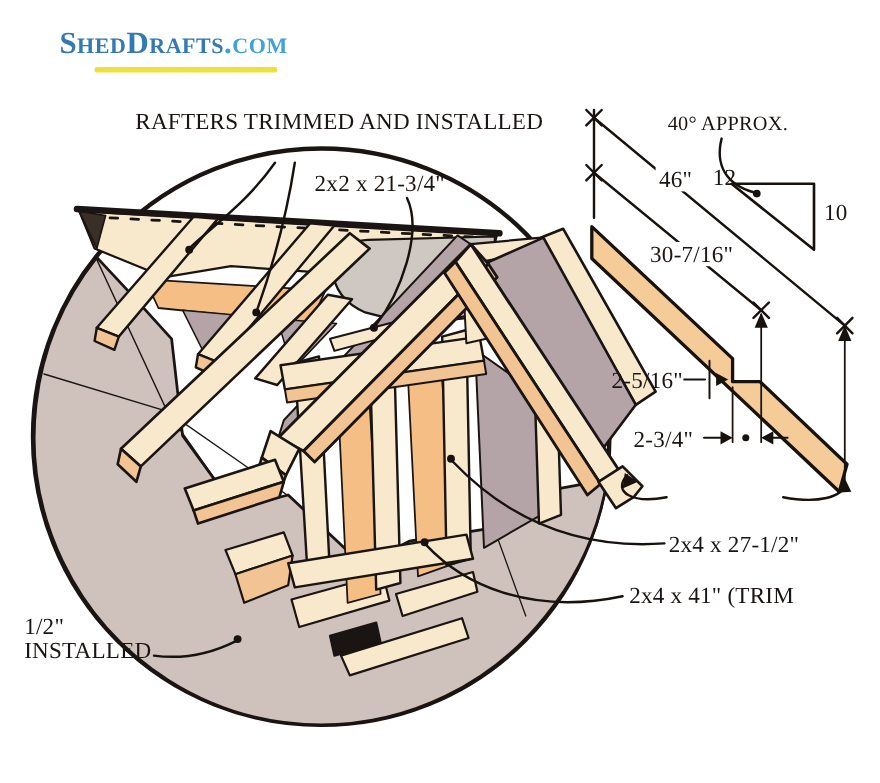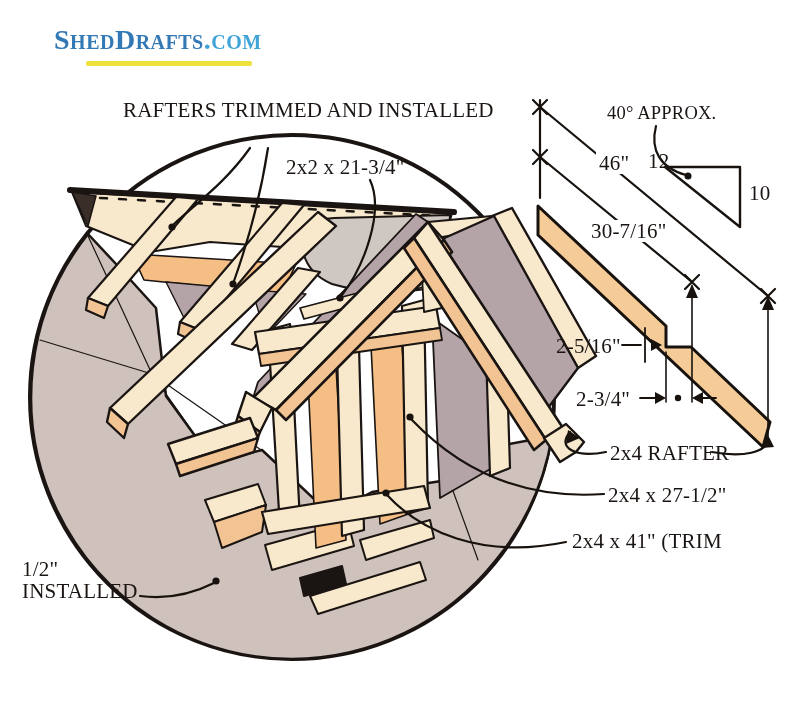--- a/index.html
+++ b/index.html
@@ -181,21 +181,20 @@
   <div class="label" style="left:749px;top:182px;text-align:right;">10</div>
 
   <div class="label dim-bg" style="left:596px;top:152px;">46"</div>
 
   <div class="label dim-bg" style="left:588px;top:220px;">30-7/16"</div>
 
   <div class="label" style="left:556px;top:335px;">2-5/16"</div>
 
   <div class="label" style="left:576px;top:388px;">2-3/4"</div>
 
-  <div class="label" style="left:610px;top:442px;">2x4 RAFTER</div>
 
   <div class="label" style="left:608px;top:484px;">2x4 x 27-1/2"</div>
 
   <div class="label" style="left:572px;top:530px;"><span>2x4 x 41" (TRIM</span><br></div>
 
   <div class="label" style="left:22px;top:558px;"><span>1/2"</span><br><span>INSTALLED</span></div>
 
 </div>
 
 </body></html>

